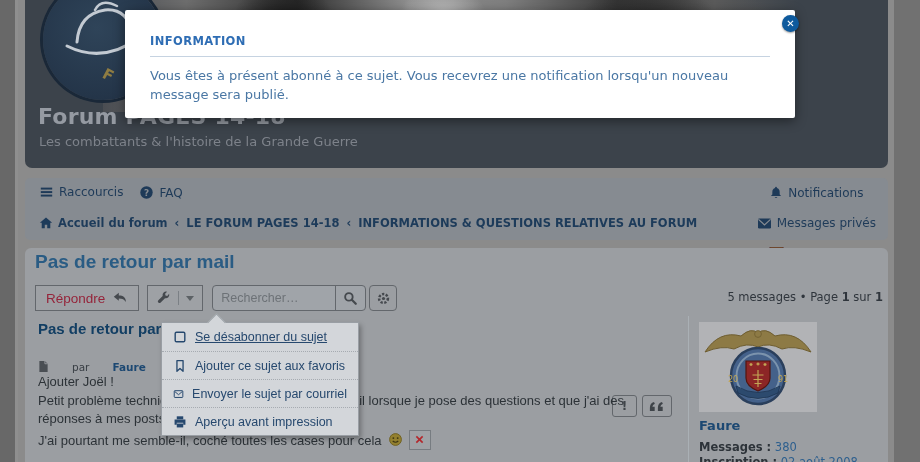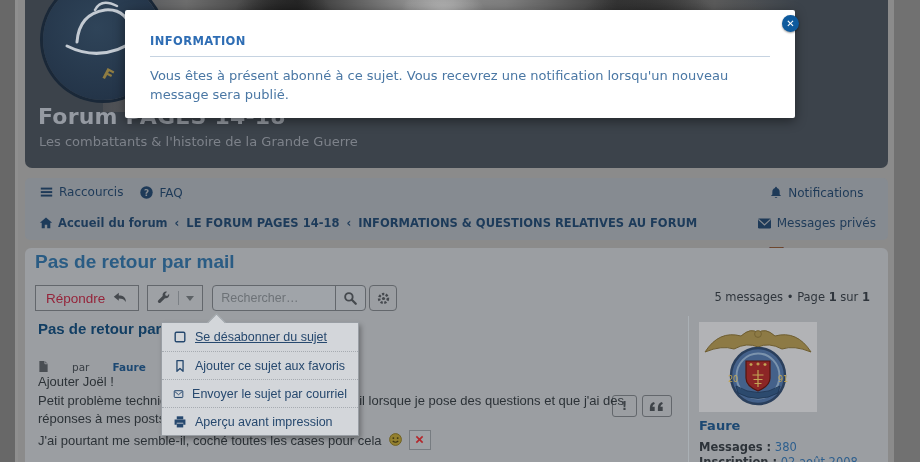--- a/index.html
+++ b/index.html
@@ -56,21 +56,21 @@
   .tools-div { width:1px; height:14px; background:#7b8085; margin:0 7px; }
   .tools-caret { border-top-color:#5c6165; }
   .search-group { margin-left:9px; height:26px; display:flex; align-items:stretch;
                   border:1.5px solid #63676c; border-radius:4px; background:#a0a4a9; overflow:hidden; }
   .search-input { width:122px; border:0; background:transparent; outline:none; padding:0 8px;
                   font-family:"Liberation Sans",sans-serif; font-size:12.5px; color:#000000; }
   .search-input::placeholder { color:#6d7277; opacity:1; }
   .sq-btn { width:30px; display:flex; align-items:center; justify-content:center; border-left:1px solid #63676c; cursor:pointer; }
   .gear-btn { margin-left:3px; width:28px; height:26px; border:1.5px solid #63676c; border-radius:4px;
               display:flex; align-items:center; justify-content:center; cursor:pointer; }
-  .pagination { position:absolute; right:18px; top:42px; font-size:11.5px; color:#2f353c;text-align:center; }
+  .pagination { position:absolute; right:5px; top:42px; font-size:11.5px; color:#2f353c;text-align:center; }
   .pagination b { font-weight:bold; }
 
   
   .post-block { position:absolute; left:0; right:0; top:68px; bottom:0; }
   .post-content { position:absolute; left:13px; right:210px; top:0; bottom:0; }
   .post-h3 { position:absolute; left:0; top:4px; font-family:"Liberation Sans",sans-serif;
              font-size:15px; font-weight:bold; color:#123e63; }
   .author-line { position:absolute; left:0; top:44px; font-size:10.5px; color:#383e44;
                  display:flex; align-items:center; gap:23px; white-space:nowrap; }
   .author-name { font-weight:bold; color:#1c4872; cursor:pointer; }

